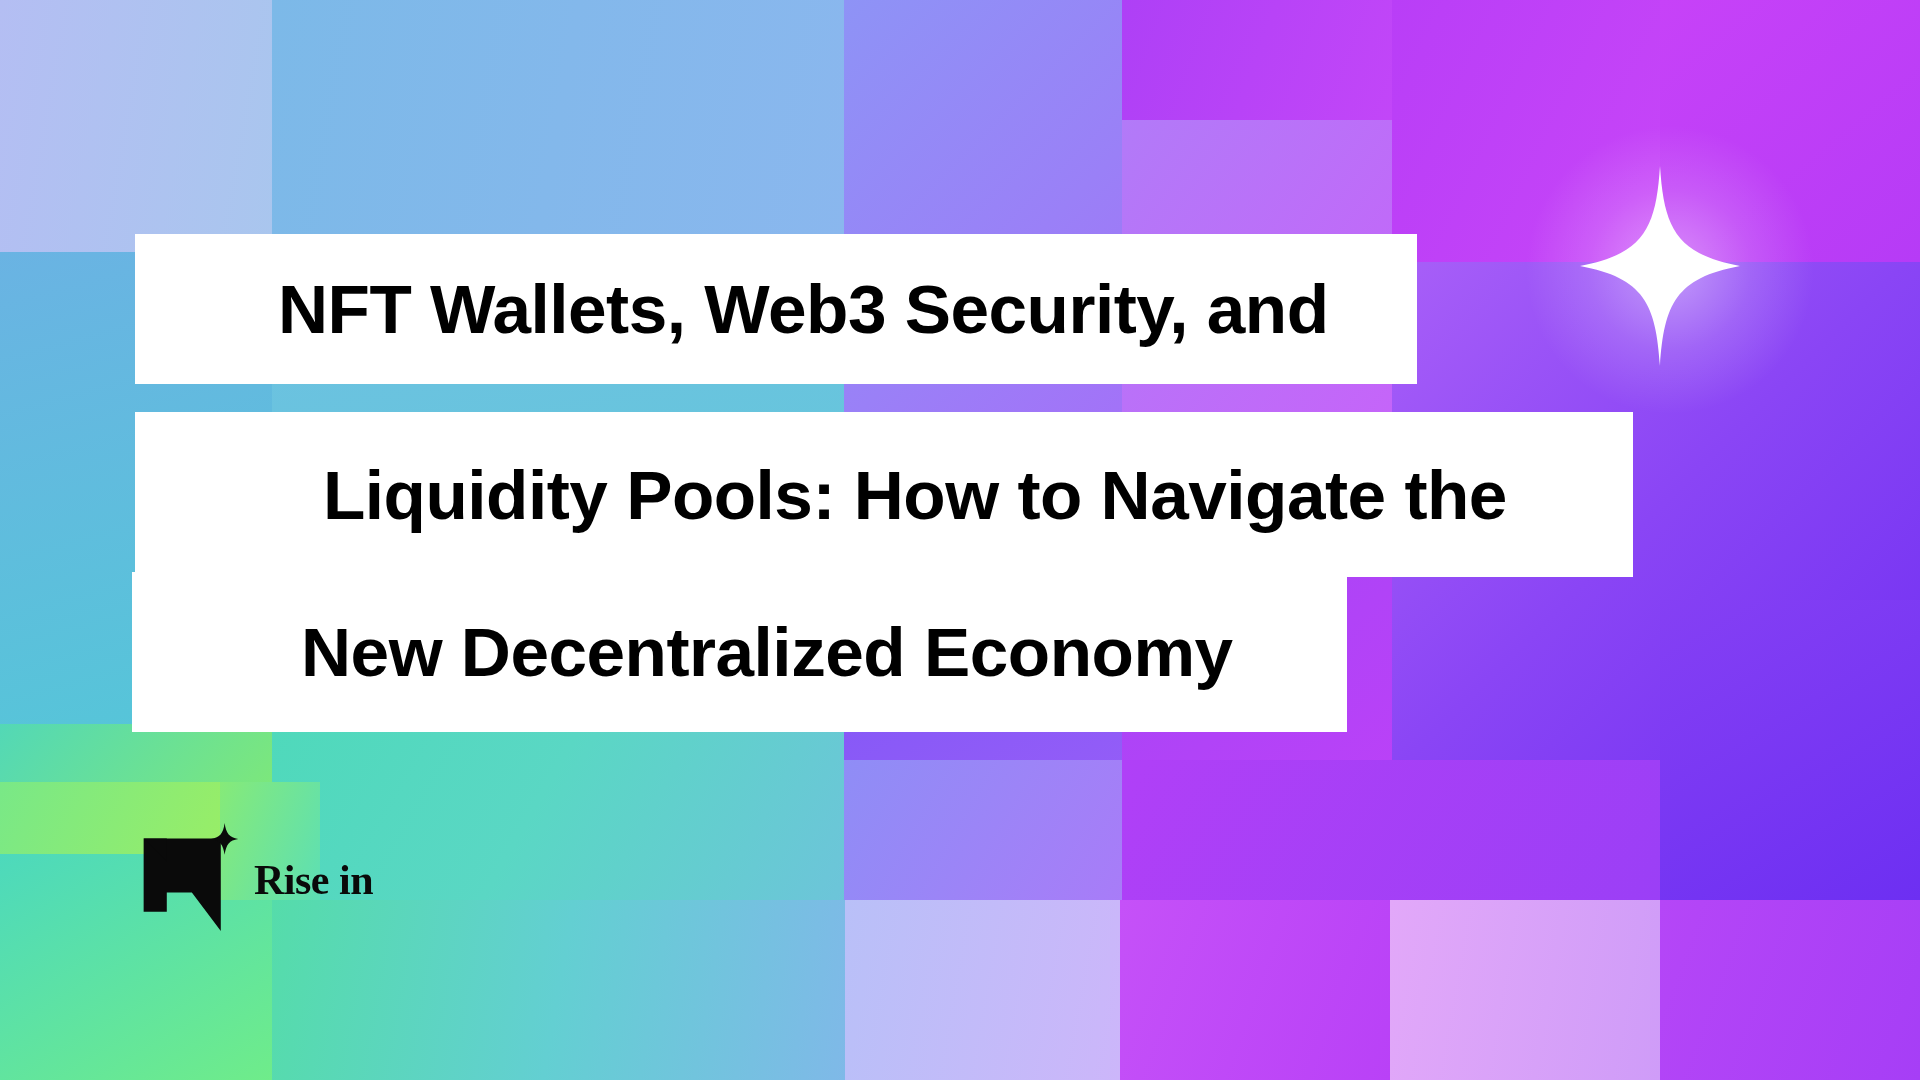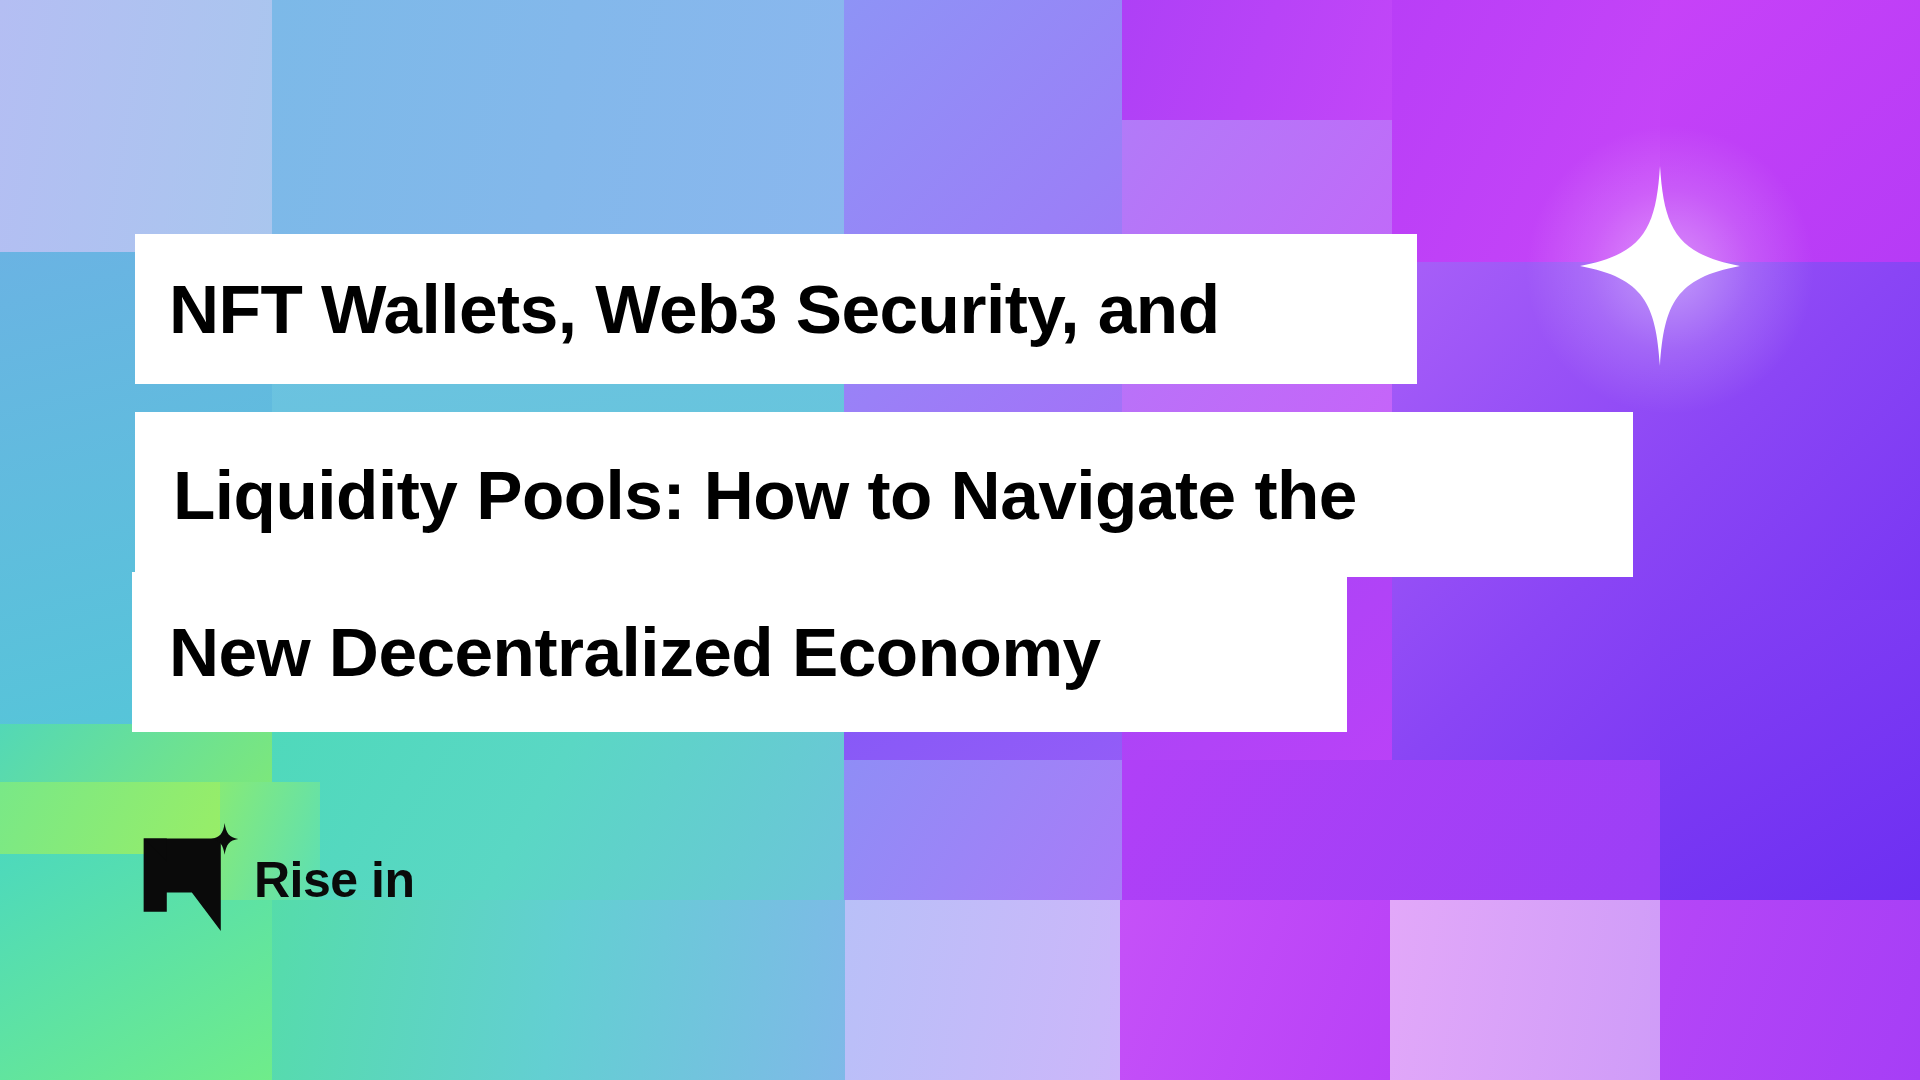--- a/index.html
+++ b/index.html
@@ -51,20 +51,21 @@
     position: absolute;
     pointer-events: none;
   }
 
   
   .band {
     position: absolute;
     background: #ffffff;
     display: flex;
     align-items: center;
+    justify-content: center;
   }
   .band span {
     display: block;
     color: #000000;
     font-weight: 700;
     font-size: 68px;
     line-height: 1;
     letter-spacing: -0.5px;
     white-space: nowrap;
     transform: scaleX(0.97);
@@ -82,26 +83,27 @@
   }
   #logo-mark {
     width: 104px;
     height: 108px;
     flex: 0 0 auto;
     display: block;
   }
   #logo-word {
     margin-left: 14px;
     color: #0a0a0a;
-    font-size: 50px;
+    font-size: 42px;
     font-weight: 700;
     line-height: 1;
     letter-spacing: -0.5px;
     white-space: nowrap;
     transform: translateY(3px);
+    font-family: Liberation Serif, serif;
   }
 </style>
 </head>
 <body>
 
 <div id="stage">
 
   <div id="bg">
 
     <div class="tile" style="left:0;top:0;width:272px;height:252px;

